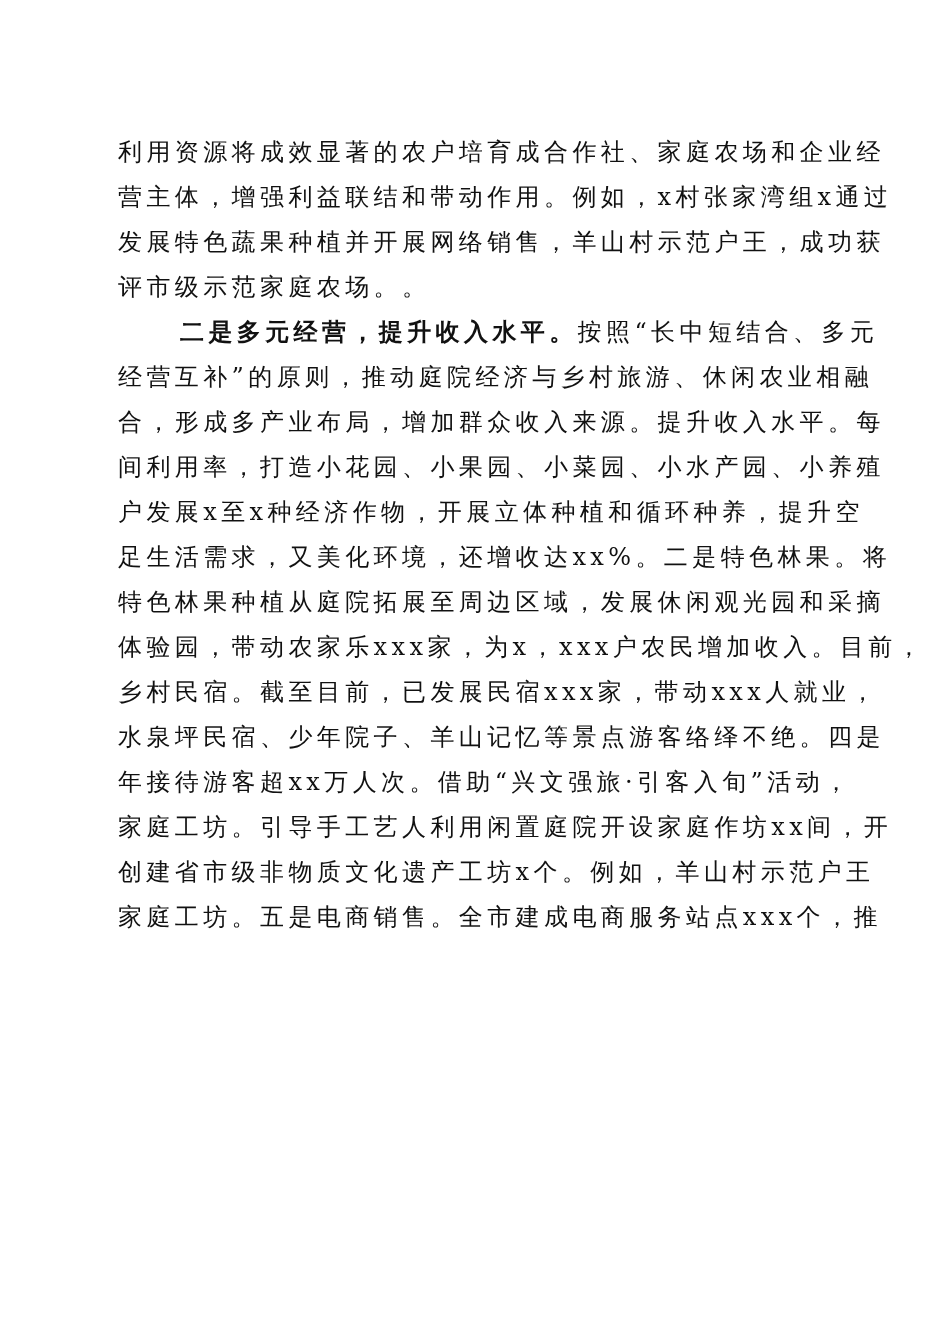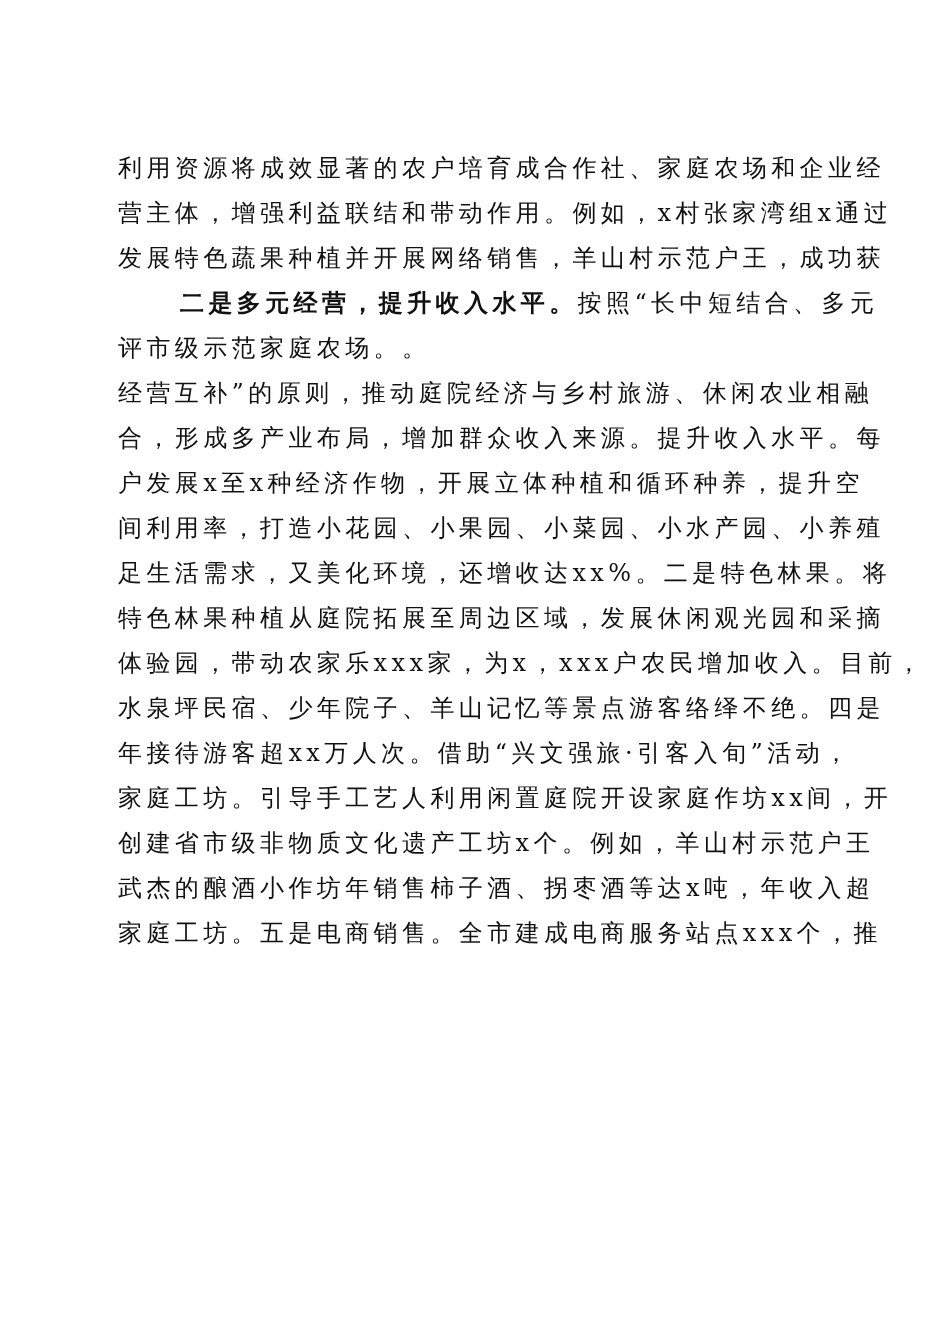--- a/index.html
+++ b/index.html
@@ -1,41 +1,41 @@
 <!DOCTYPE html>
 <html><head>
 <meta charset="utf-8">
 <style>
   html, body { margin: 0; padding: 0; background: #ffffff; }
   body { width: 950px; height: 1344px; position: relative; overflow: hidden; }
-  .page { position: absolute; left: 118px; top: 148px; width: 716px; }
+  .page { position: absolute; left: 118px; top: 132px; width: 716px; }
   .line {
     height: 45px; line-height: 40px;
     font-family: "DejaVu Serif", "Liberation Serif", serif;
     font-size: 24px; color: #111111;
     white-space: nowrap; letter-spacing: 4.4px;
   }
   .line.indent { padding-left: 62px; }
   .bold { font-weight: bold; }
 </style>
 </head>
 <body>
 
 <div class="page">
   <div class="line">利用资源将成效显著的农户培育成合作社、家庭农场和企业经</div>
   <div class="line">营主体，增强利益联结和带动作用。例如，x村张家湾组x通过</div>
   <div class="line">发展特色蔬果种植并开展网络销售，羊山村示范户王，成功获</div>
+  <div class="line">评市级示范家庭农场。。</div>
   <div class="line indent"><span class="bold">二是多元经营，提升收入水平。</span><span>按照“长中短结合、多元</span></div>
-  <div class="line">评市级示范家庭农场。。</div>
   <div class="line">经营互补”的原则，推动庭院经济与乡村旅游、休闲农业相融</div>
   <div class="line">合，形成多产业布局，增加群众收入来源。提升收入水平。每</div>
+  <div class="line">间利用率，打造小花园、小果园、小菜园、小水产园、小养殖</div>
   <div class="line">户发展x至x种经济作物，开展立体种植和循环种养，提升空</div>
-  <div class="line">间利用率，打造小花园、小果园、小菜园、小水产园、小养殖</div>
   <div class="line">足生活需求，又美化环境，还增收达xx%。二是特色林果。将</div>
   <div class="line">特色林果种植从庭院拓展至周边区域，发展休闲观光园和采摘</div>
   <div class="line">体验园，带动农家乐xxx家，为x，xxx户农民增加收入。目前，</div>
+  <div class="line">乡村民宿。截至目前，已发展民宿xxx家，带动xxx人就业，</div>
   <div class="line">水泉坪民宿、少年院子、羊山记忆等景点游客络绎不绝。四是</div>
   <div class="line">年接待游客超xx万人次。借助“兴文强旅·引客入旬”活动，</div>
   <div class="line">家庭工坊。引导手工艺人利用闲置庭院开设家庭作坊xx间，开</div>
   <div class="line">创建省市级非物质文化遗产工坊x个。例如，羊山村示范户王</div>
-  <div class="line">武杰的酿酒小作坊年销售柿子酒、拐枣酒等达x吨，年收入超</div>
   <div class="line">家庭工坊。五是电商销售。全市建成电商服务站点xxx个，推</div>
 </div>
 
 </body></html>

